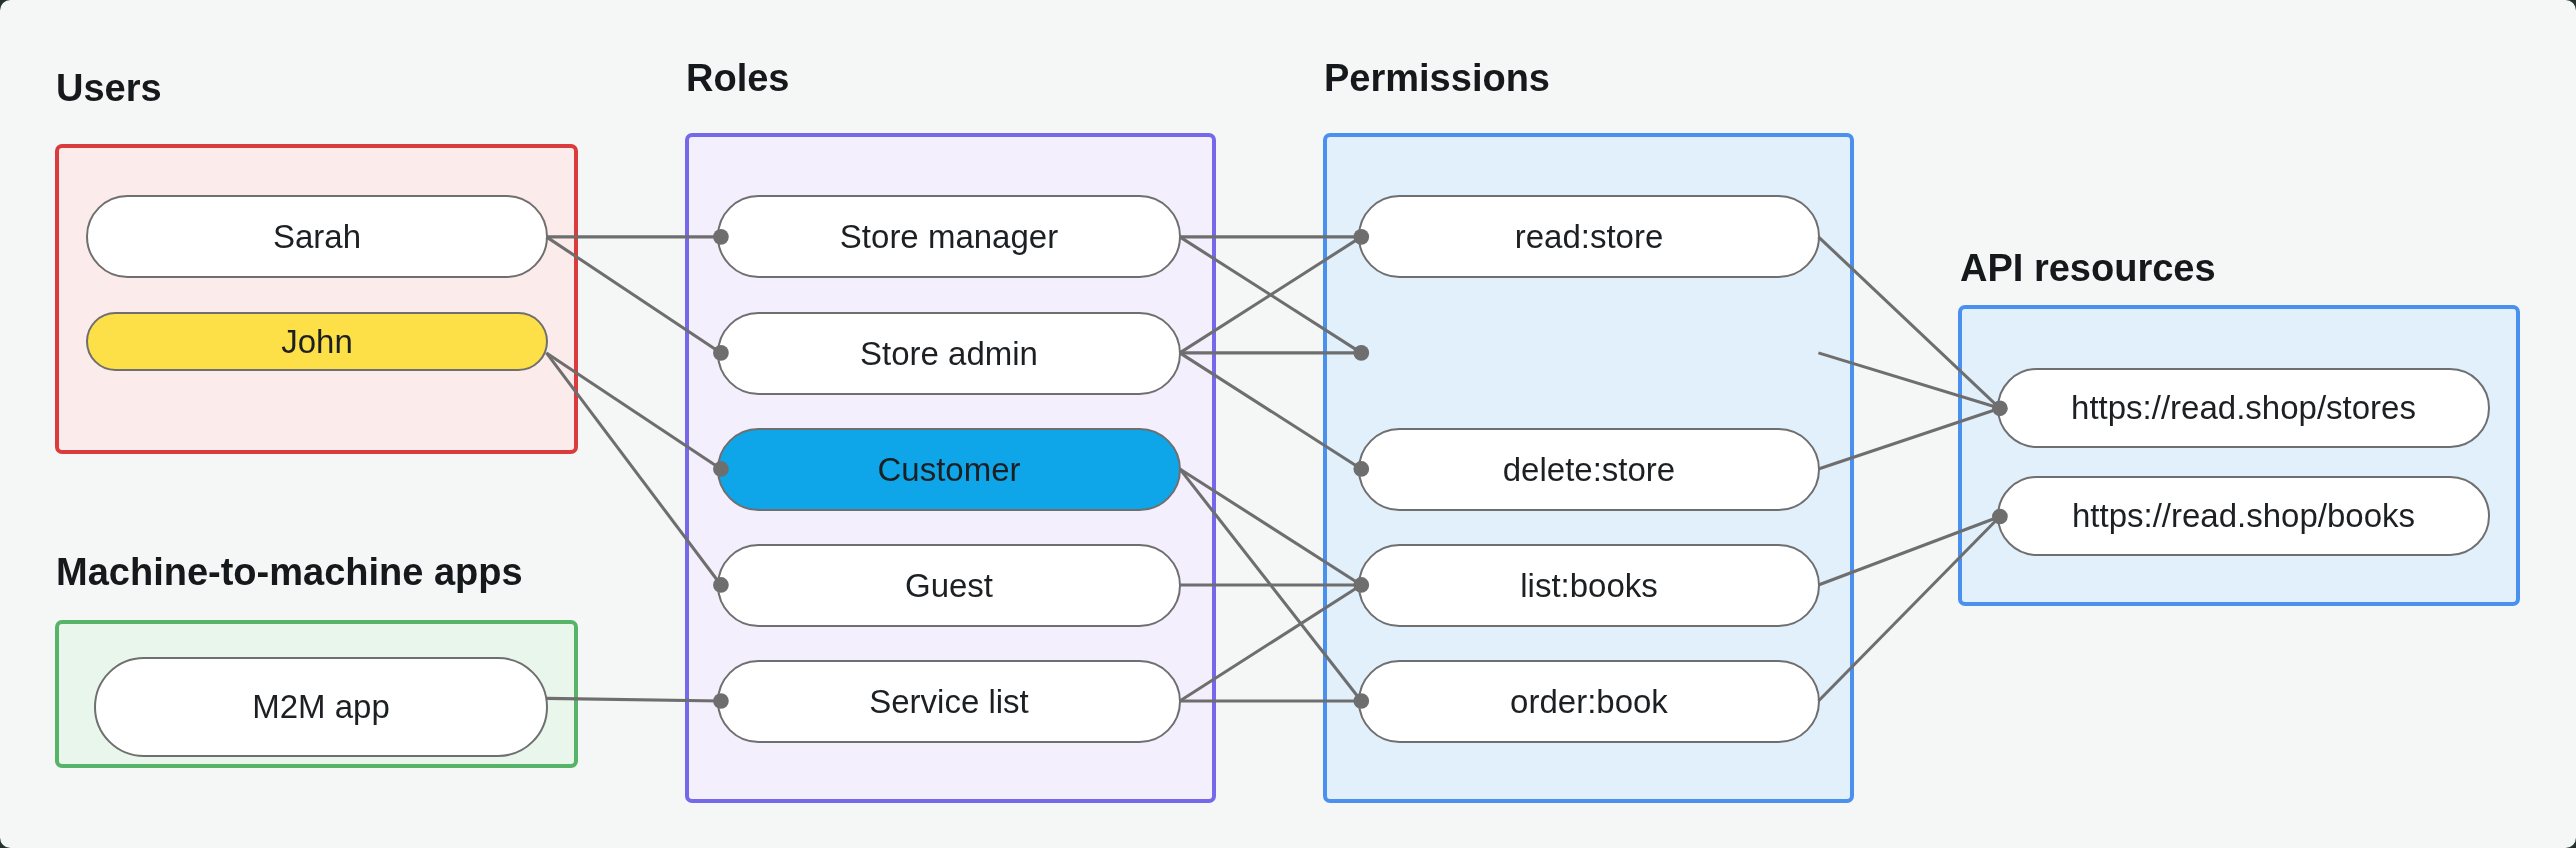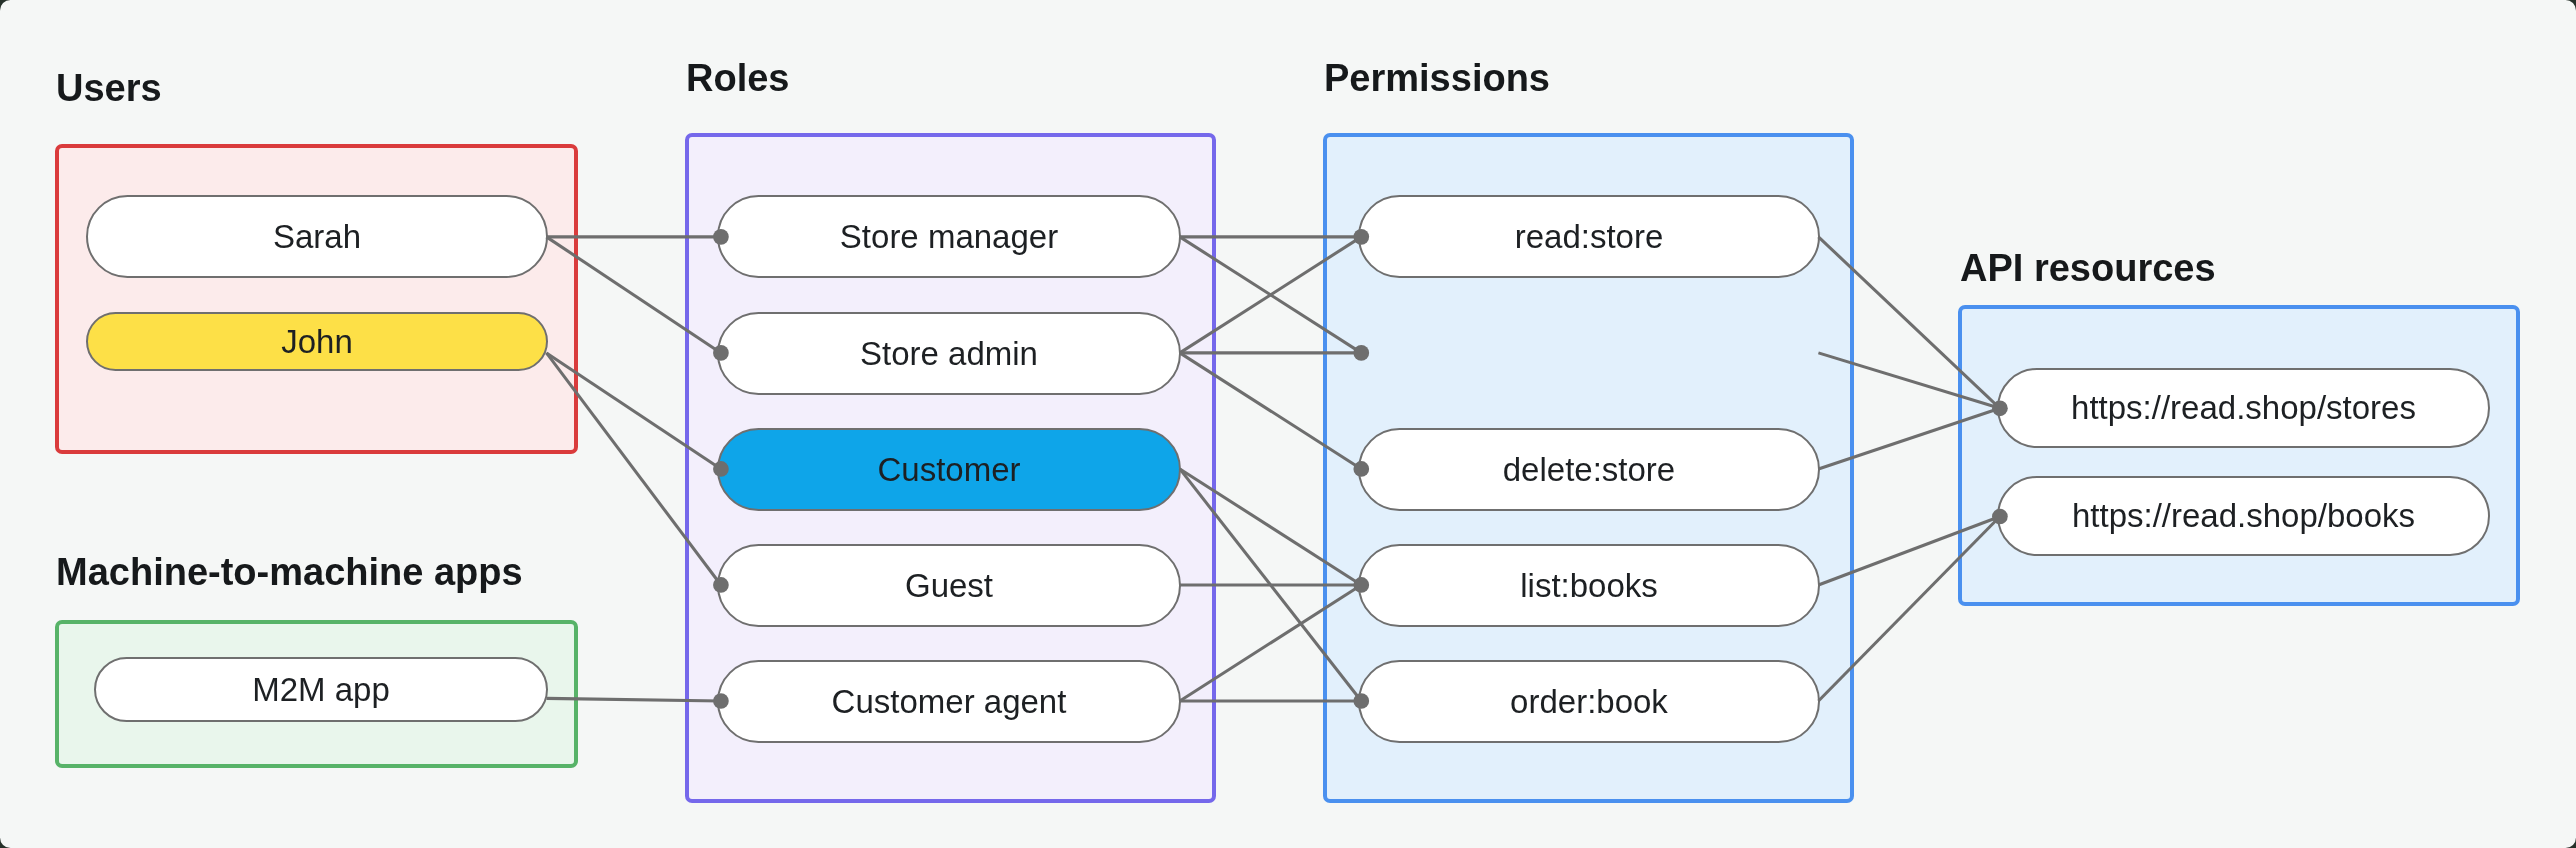--- a/index.html
+++ b/index.html
@@ -61,26 +61,26 @@
     <div class="group-box" style="left: 55px; top: 620px; width: 523px; height: 148px; border-color: rgb(87, 179, 104); background: rgb(233, 246, 236);"></div>
     <div class="section-label" style="left: 56px; top: 550px;">Machine-to-machine apps</div>
     <div class="group-box" style="left: 685px; top: 133px; width: 531px; height: 670px; border-color: rgb(117, 104, 235); background: rgb(243, 239, 252);"></div>
     <div class="section-label" style="left: 686px; top: 56px;">Roles</div>
     <div class="group-box" style="left: 1323px; top: 133px; width: 531px; height: 670px; border-color: rgb(74, 144, 239); background: rgb(226, 240, 252);"></div>
     <div class="section-label" style="left: 1324px; top: 56px;">Permissions</div>
     <div class="group-box" style="left: 1958px; top: 305px; width: 562px; height: 301px; border-color: rgb(74, 144, 239); background: rgb(226, 240, 252);"></div>
     <div class="section-label" style="left: 1960px; top: 246px;">API resources</div>
     <div class="node" style="left: 86px; top: 195px; width: 462px; height: 83px; background: rgb(255, 255, 255); border-color: rgb(111, 111, 111); color: rgb(29, 32, 35);">Sarah</div>
     <div class="node" style="left: 86px; top: 312px; width: 462px; height: 59px; background: #fde047; border-color: rgb(111, 111, 111); color: rgb(29, 32, 35);">John</div>
-    <div class="node" style="left: 94px; top: 657px; width: 454px; height: 65px; background: rgb(255, 255, 255); border-color: rgb(111, 111, 111); color: rgb(29, 32, 35);">M2M app</div>
+    <div class="node" style="left: 94px; top: 657px; width: 454px; height: 100px; background: rgb(255, 255, 255); border-color: rgb(111, 111, 111); color: rgb(29, 32, 35);">M2M app</div>
     <div class="node" style="left: 717px; top: 195px; width: 464px; height: 83px; background: rgb(255, 255, 255); border-color: rgb(111, 111, 111); color: rgb(29, 32, 35);">Store manager</div>
     <div class="node" style="left: 717px; top: 312px; width: 464px; height: 83px; background: rgb(255, 255, 255); border-color: rgb(111, 111, 111); color: rgb(29, 32, 35);">Store admin</div>
     <div class="node" style="left: 717px; top: 428px; width: 464px; height: 83px; background: #0ea5e9; border-color: rgb(111, 111, 111); color: rgb(29, 32, 35);">Customer</div>
     <div class="node" style="left: 717px; top: 544px; width: 464px; height: 83px; background: rgb(255, 255, 255); border-color: rgb(111, 111, 111); color: rgb(29, 32, 35);">Guest</div>
-    <div class="node" style="left: 717px; top: 660px; width: 464px; height: 83px; background: rgb(255, 255, 255); border-color: rgb(111, 111, 111); color: rgb(29, 32, 35);">Customer agent</div>
+    <div class="node" style="left: 717px; top: 660px; width: 464px; height: 83px; background: rgb(255, 255, 255); border-color: rgb(111, 111, 111); color: rgb(29, 32, 35);">Service list</div>
     <div class="node" style="left: 1358px; top: 195px; width: 462px; height: 83px; background: rgb(255, 255, 255); border-color: rgb(111, 111, 111); color: rgb(29, 32, 35); text-align: center;">read:store</div>
     <div class="node" style="left: 1358px; top: 428px; width: 462px; height: 83px; background: rgb(255, 255, 255); border-color: rgb(111, 111, 111); color: rgb(29, 32, 35);">delete:store</div>
     <div class="node" style="left: 1358px; top: 544px; width: 462px; height: 83px; background: rgb(255, 255, 255); border-color: rgb(111, 111, 111); color: rgb(29, 32, 35);">list:books</div>
     <div class="node" style="left: 1358px; top: 660px; width: 462px; height: 83px; background: rgb(255, 255, 255); border-color: rgb(111, 111, 111); color: rgb(29, 32, 35);">order:book</div>
     <div class="node" style="left: 1997px; top: 368px; width: 493px; height: 80px; background: rgb(255, 255, 255); border-color: rgb(111, 111, 111); color: rgb(29, 32, 35);">https://read.shop/stores</div>
     <div class="node" style="left: 1997px; top: 476px; width: 493px; height: 80px; background: rgb(255, 255, 255); border-color: rgb(111, 111, 111); color: rgb(29, 32, 35);">https://read.shop/books</div>
     <svg id="edge-layer" width="2576" height="848" viewBox="0 0 2952 972">
       <line x1="626" y1="271.5" x2="826" y2="271.5" stroke="#6e6e6e" stroke-width="3.5"></line>
       <line x1="626" y1="271.5" x2="826" y2="404.5" stroke="#6e6e6e" stroke-width="3.5"></line>
       <line x1="626" y1="404.5" x2="826" y2="537.5" stroke="#6e6e6e" stroke-width="3.5"></line>

